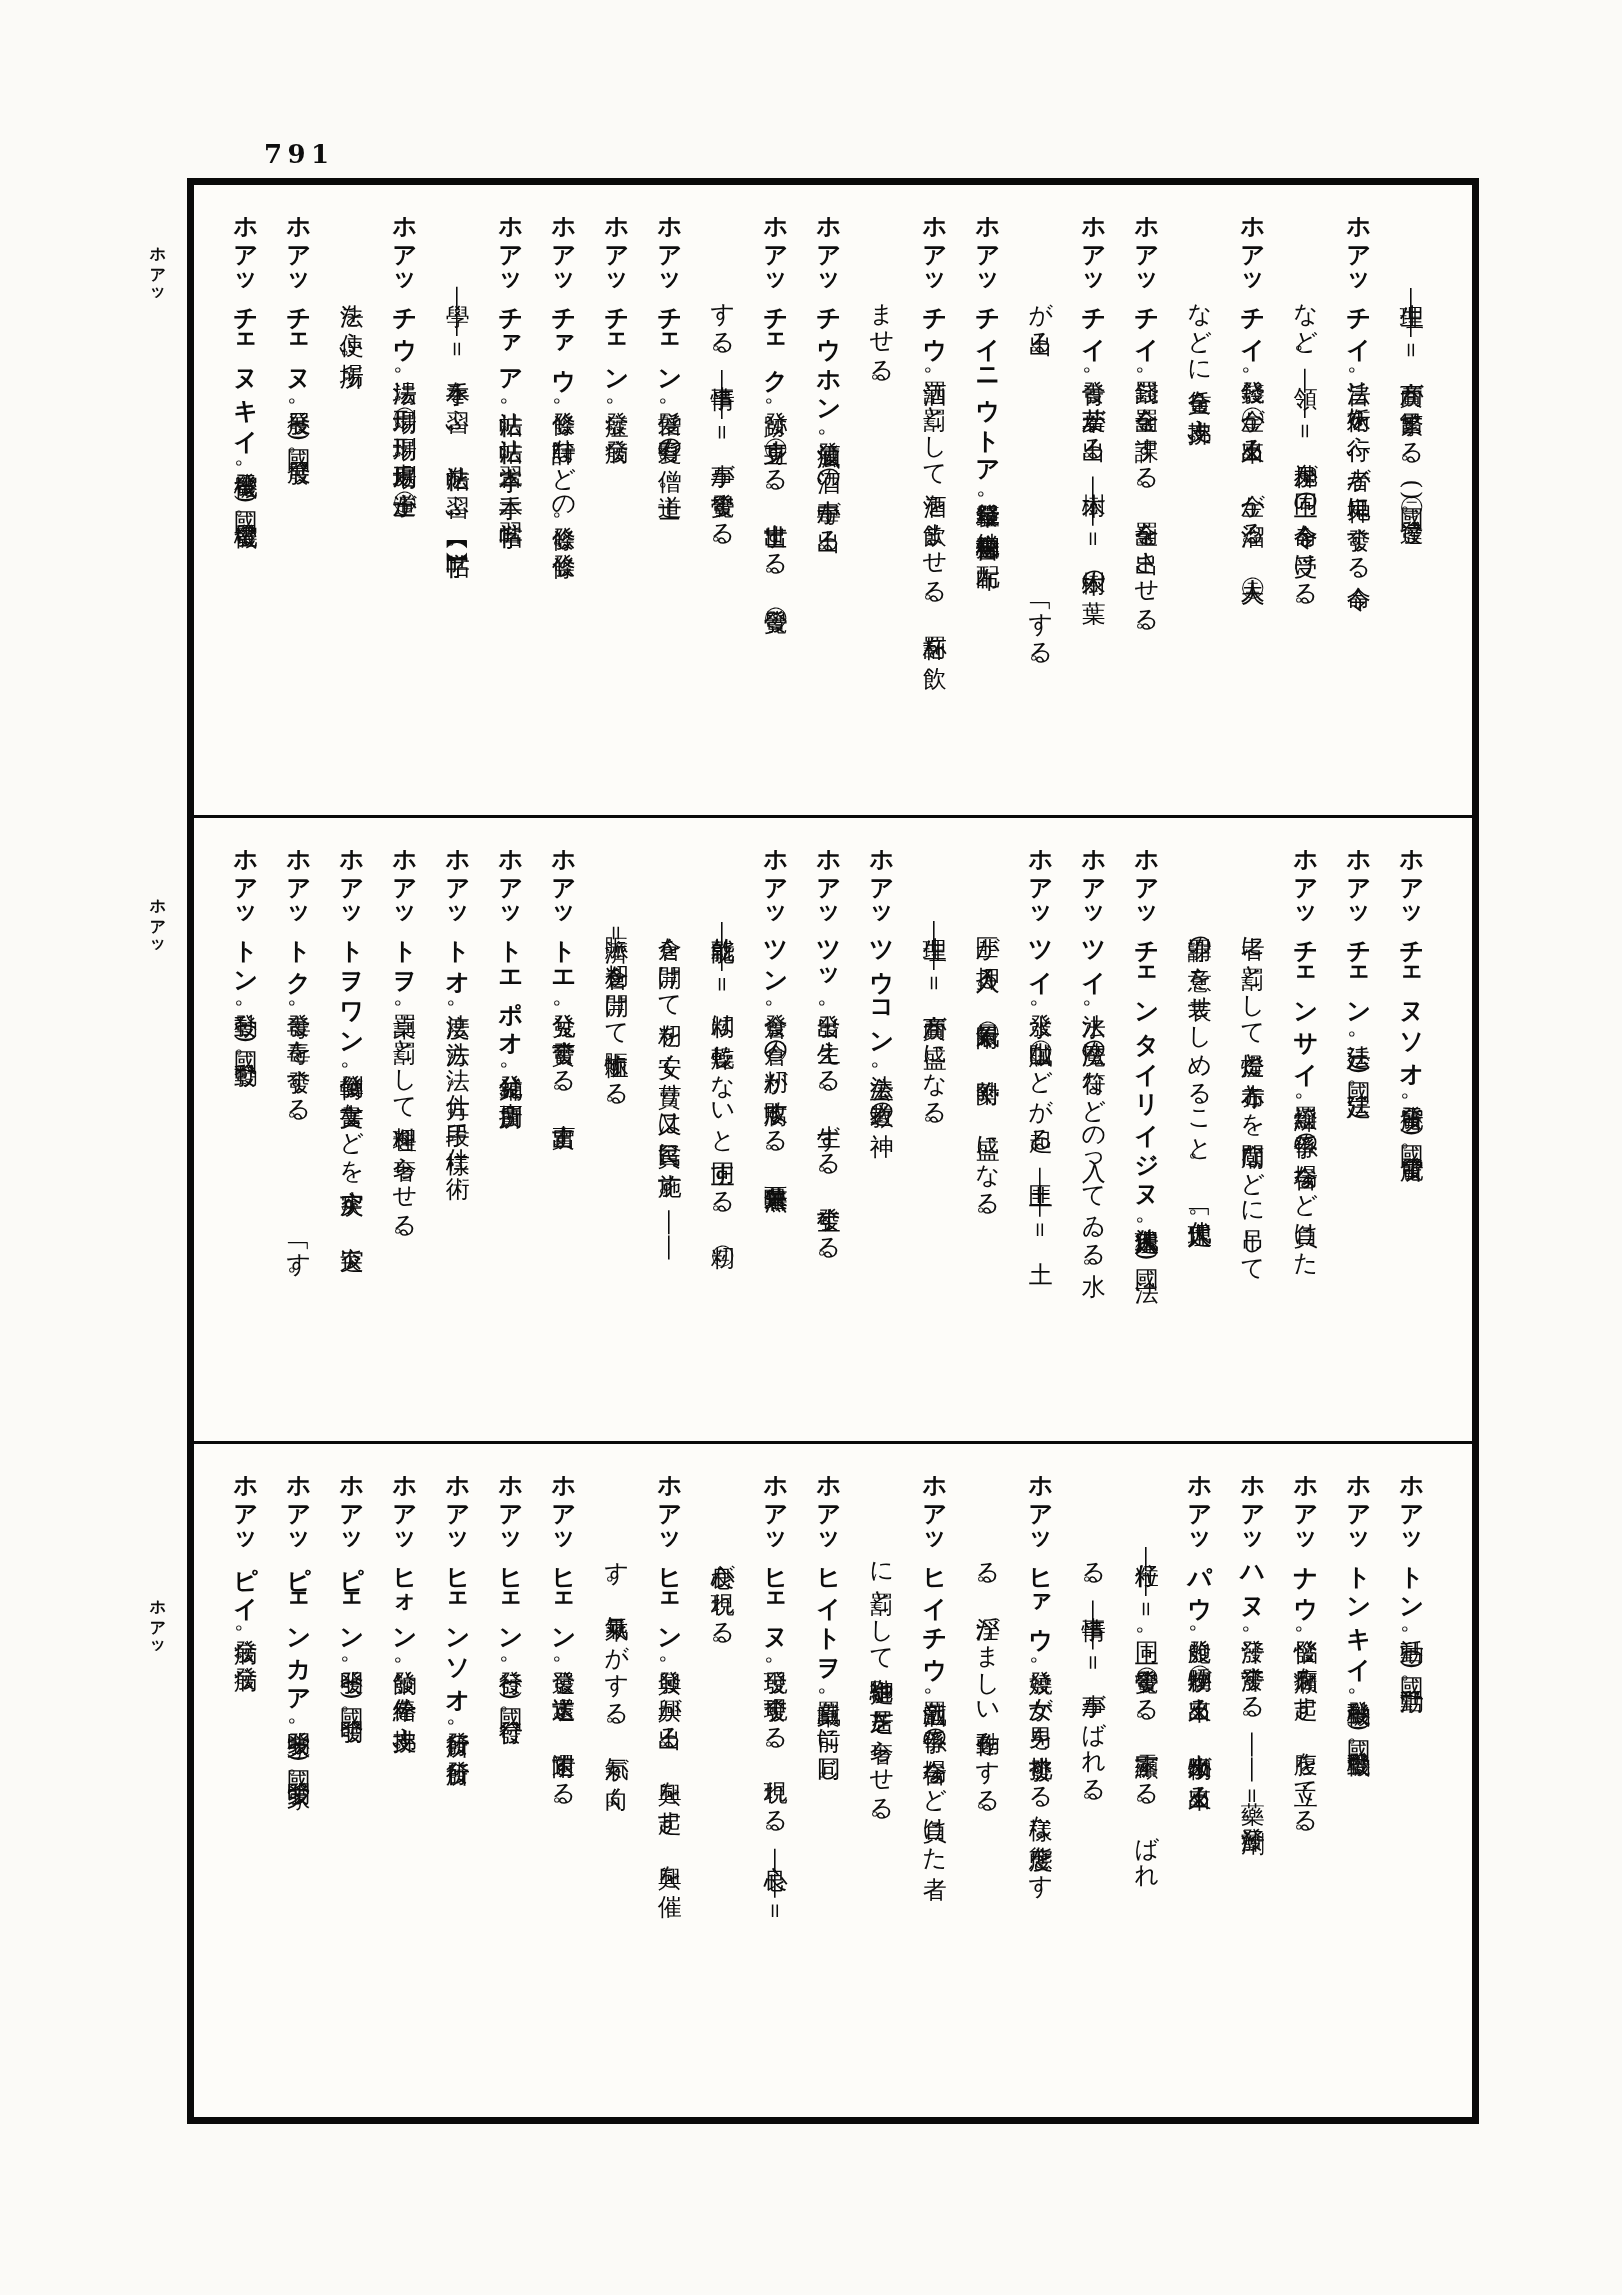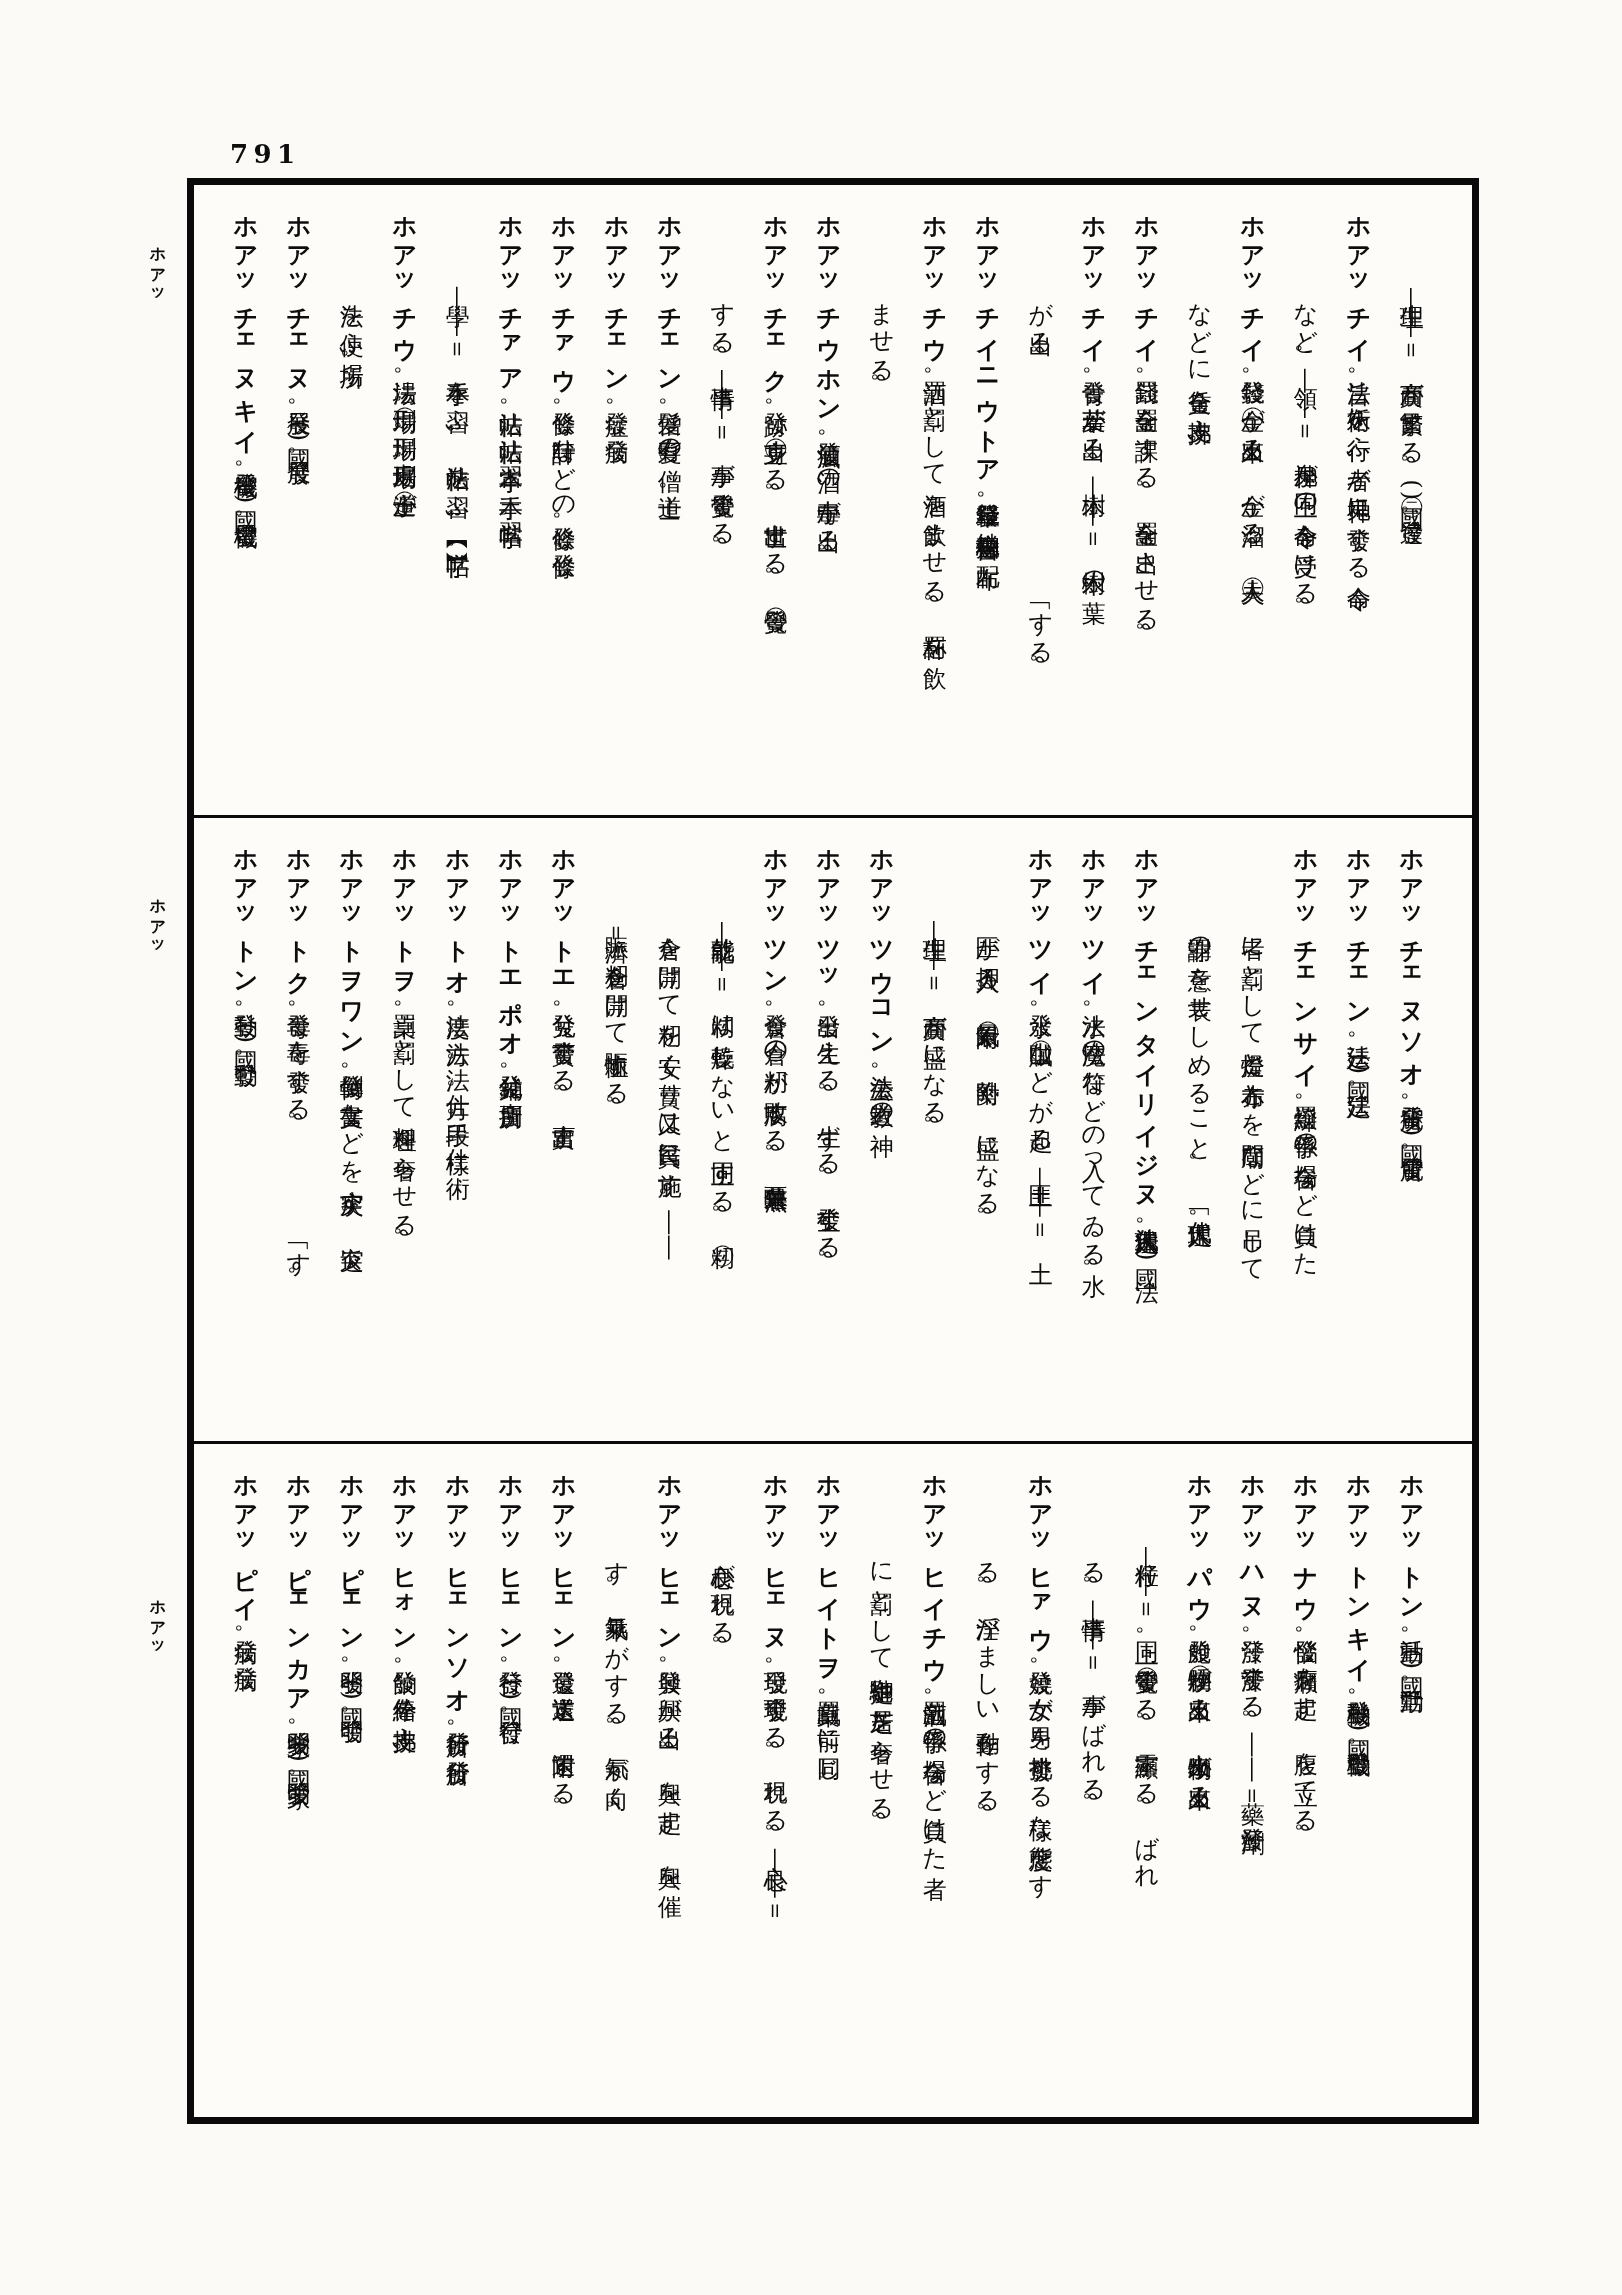--- a/index.html
+++ b/index.html
@@ -3,21 +3,21 @@
 <meta charset="utf-8">
 <style>
   html,body{margin:0;padding:0;}
   body{
     width:1623px;height:2295px;position:relative;
     background:#fbfaf7;color:#0d0d0d;
     font-family:"DejaVu Serif","Liberation Serif",serif;
     overflow:hidden;
   }
   .page-number{
-    position:absolute;left:230px;top:139px;
+    position:absolute;left:264px;top:139px;
     font-size:26px;letter-spacing:5.4px;font-weight:bold;
     font-family:"DejaVu Serif","Liberation Serif",serif;
   }
   .margin-guide{
     position:absolute;left:136px;width:32px;
     writing-mode:vertical-rl;text-orientation:upright;
     font-size:16px;font-weight:bold;letter-spacing:3.2px;
     white-space:nowrap;
   }
   #guide-1{top:236px;}

